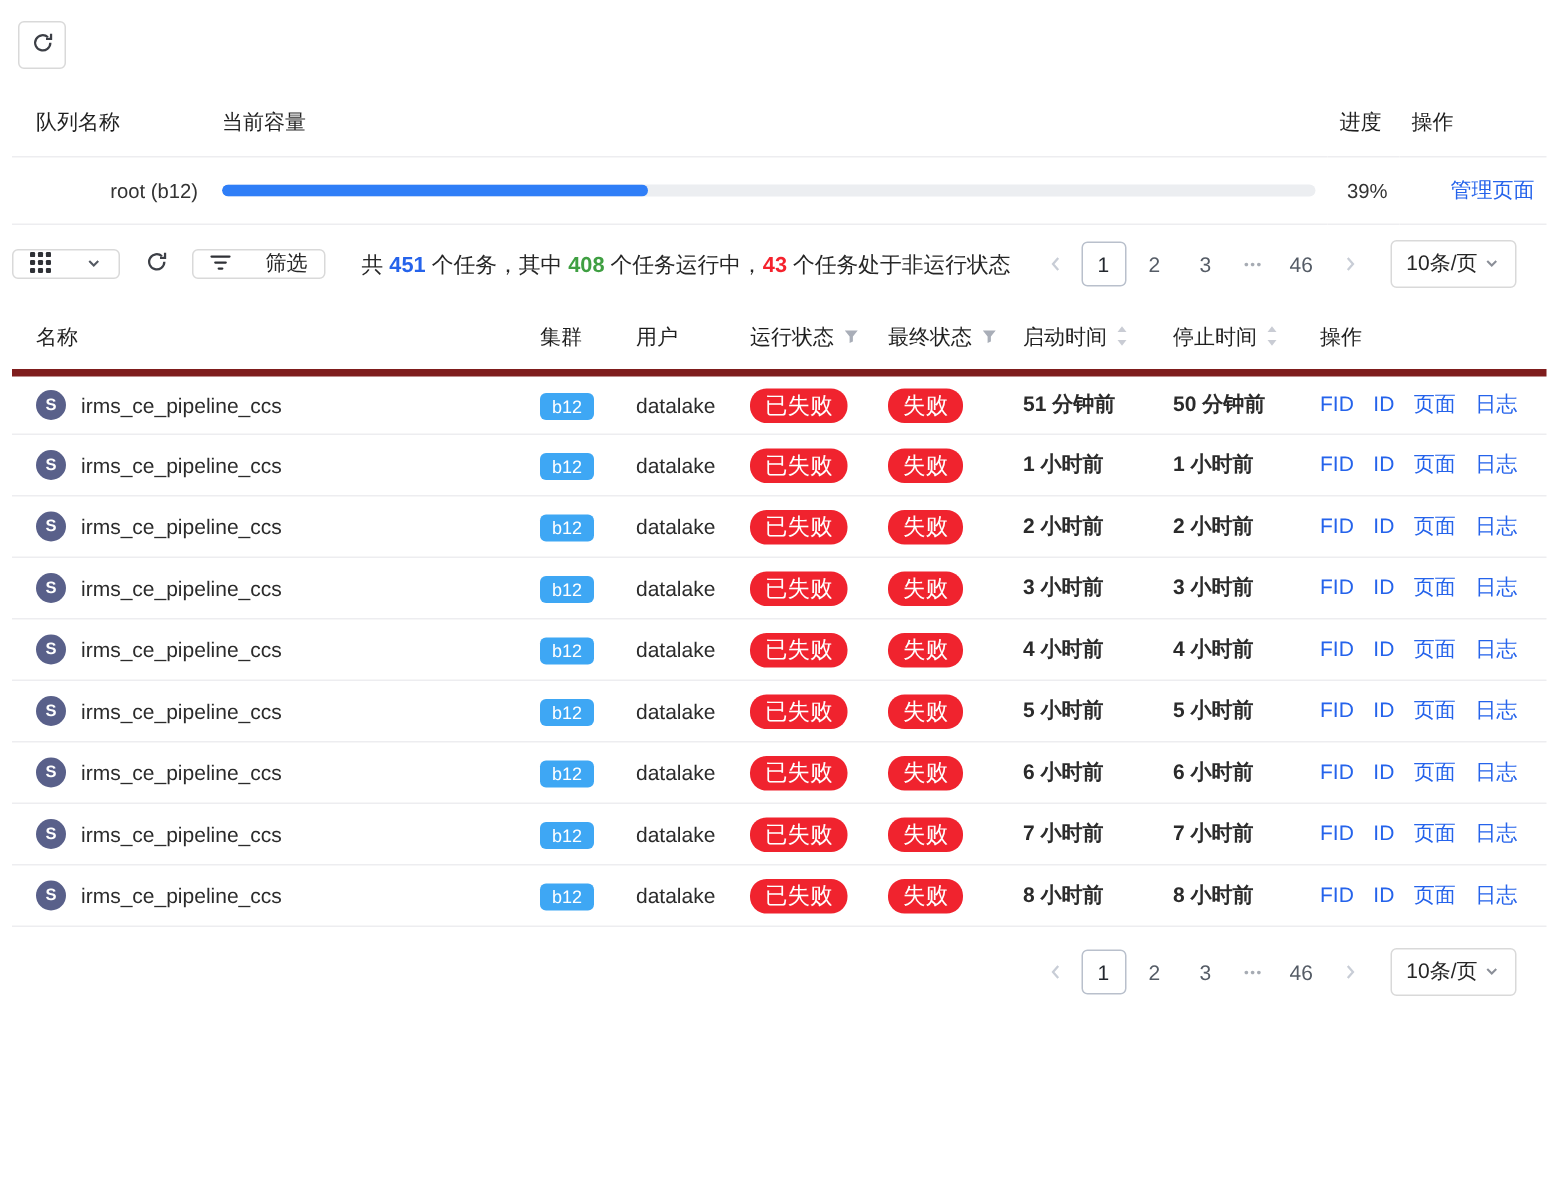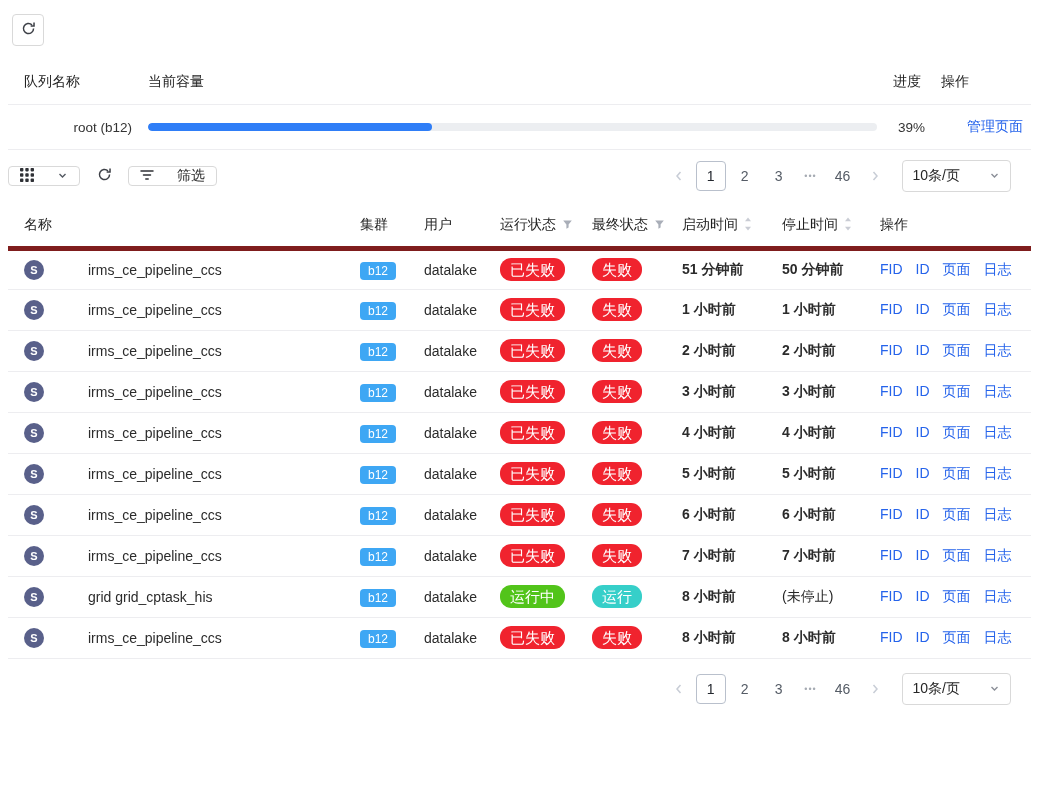--- a/index.html
+++ b/index.html
@@ -49,35 +49,35 @@
   .pager-group { display: flex; align-items: center; gap: 4px; }
   .pg-btn { width: 26px; height: 30px; display: inline-flex; align-items: center; justify-content: center; cursor: pointer; }
   .pg-item {
     min-width: 30px; height: 30px; display: inline-flex; align-items: center; justify-content: center;
     border-radius: 4px; font-size: 14px; color: #555c66; cursor: pointer;
   }
   .pg-item.active { border: 1px solid #b9c0cc; color: #23272e; background: #fff; }
   .pg-ellipsis { min-width: 26px; text-align: center; color: #a6abb3; font-size: 9px; letter-spacing: 1px; cursor: pointer; }
   .page-size-select {
     height: 32px; border: 1px solid #d9d9d9; border-radius: 4px; background: #fff;
-    display: inline-flex; align-items: center; gap: 29px; padding: 0 10px; margin-left: 10px;
+    display: inline-flex; align-items: center; gap: 4px; padding: 0 10px; margin-left: 10px;
     font-size: 14px; color: #262626; cursor: pointer;
   }
 
   .task-table th { padding: 12px 8px; border-bottom: 5px solid #7f1d1d; }
   .task-table th:first-child, .task-table td:first-child { padding-left: 16px; }
   .task-table td { padding: 9px 8px; border-bottom: 1px solid #ededf0; height: 41px; font-size: 14px; color: #2b2b2b; white-space: nowrap; }
   .th-inner { display: inline-flex; align-items: center; gap: 6px; }
 
   .avatar {
     width: 20px; height: 20px; border-radius: 50%; background: var(--avatar-bg, #59608a); color: #fff;
     font-size: 11px; font-weight: 700; display: inline-flex; align-items: center; justify-content: center;
     margin-right: 10px; vertical-align: middle;
   }
-  .tname { vertical-align: middle; margin-left: 34px; }
+  .tname { vertical-align: middle; }
 
   .tag-cluster { background: var(--tag-blue, #3ea7f4); color: #fff; font-size: 12px; padding: 2px 8px; border-radius: 4px; }
 
   .pill { color: #fff; font-size: 15px; padding: 3px 10px; border-radius: 11px; white-space: nowrap; }
   .pill-red   { background: var(--status-red, #f5222d); }
   .pill-green { background: var(--status-green, #52c41a); }
   .pill-cyan  { background: var(--status-cyan, #36cfc9); }
 
   .time { font-weight: 700; font-size: 13.5px; color: #1f1f1f; }
   .time.normal { font-weight: 400; color: #262626; }
@@ -163,20 +163,23 @@
             </svg>
         </span>
       </div>
       <div class="filter-btn">
         <span>
           <svg width="14" height="12" viewBox="0 0 14 12">
               <path d="M1 2h12M3.5 6h7M5.8 10h2.4" stroke="#2f3136" stroke-width="1.5" stroke-linecap="round" fill="none"></path>
             </svg>
         </span>
         <span>筛选</span>
+      </div>
+      <div class="summary">
+        <span>共 </span><span class="num-blue">451</span><span> 个任务，其中 </span><span class="num-green">408</span><span> 个任务运行中，</span><span class="num-red">43</span><span> 个任务处于非运行状态</span>
       </div>
     </div>
     <div class="toolbar-right">
       <div class="pager-group">
           <span class="pg-btn">
             <svg width="10" height="12" viewBox="0 0 10 12">
               <path d="M6.5 2 3 6l3.5 4" fill="none" stroke="#c8cdd6" stroke-width="1.5"></path>
             </svg>
           </span>
           <span class="pg-item active">1</span>
@@ -335,30 +338,20 @@
           <td class="td-name"><span class="avatar">S</span><span class="tname">irms_ce_pipeline_ccs</span></td>
           <td><span class="tag-cluster">b12</span></td>
           <td><span>datalake</span></td>
           <td><span class="pill pill-red">已失败</span></td>
           <td><span class="pill pill-red">失败</span></td>
           <td class="time">7 小时前</td>
           <td class="time">7 小时前</td>
           <td class="actions"><a href="#" class="act">FID</a><a href="#" class="act">ID</a><a href="#" class="act">页面</a><a href="#" class="act">日志</a></td>
         </tr>
         <tr>
-          <td class="td-name"><span class="avatar">S</span><span class="tname">grid grid_cptask_his</span></td>
-          <td><span class="tag-cluster">b12</span></td>
-          <td><span>datalake</span></td>
-          <td><span class="pill pill-green">运行中</span></td>
-          <td><span class="pill pill-cyan">运行</span></td>
-          <td class="time">8 小时前</td>
-          <td class="time normal">(未停止)</td>
-          <td class="actions"><a href="#" class="act">FID</a><a href="#" class="act">ID</a><a href="#" class="act">页面</a><a href="#" class="act">日志</a></td>
-        </tr>
-        <tr>
           <td class="td-name"><span class="avatar">S</span><span class="tname">irms_ce_pipeline_ccs</span></td>
           <td><span class="tag-cluster">b12</span></td>
           <td><span>datalake</span></td>
           <td><span class="pill pill-red">已失败</span></td>
           <td><span class="pill pill-red">失败</span></td>
           <td class="time">8 小时前</td>
           <td class="time">8 小时前</td>
           <td class="actions"><a href="#" class="act">FID</a><a href="#" class="act">ID</a><a href="#" class="act">页面</a><a href="#" class="act">日志</a></td>
         </tr>
       </tbody>

